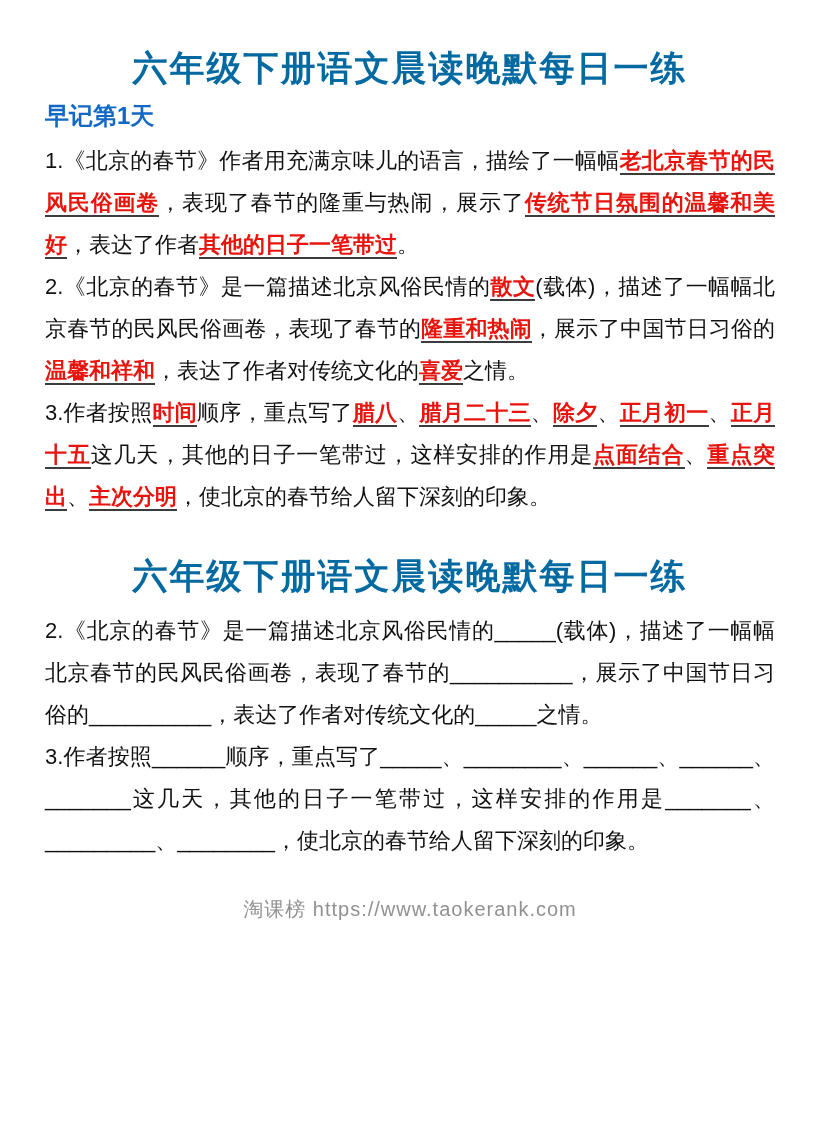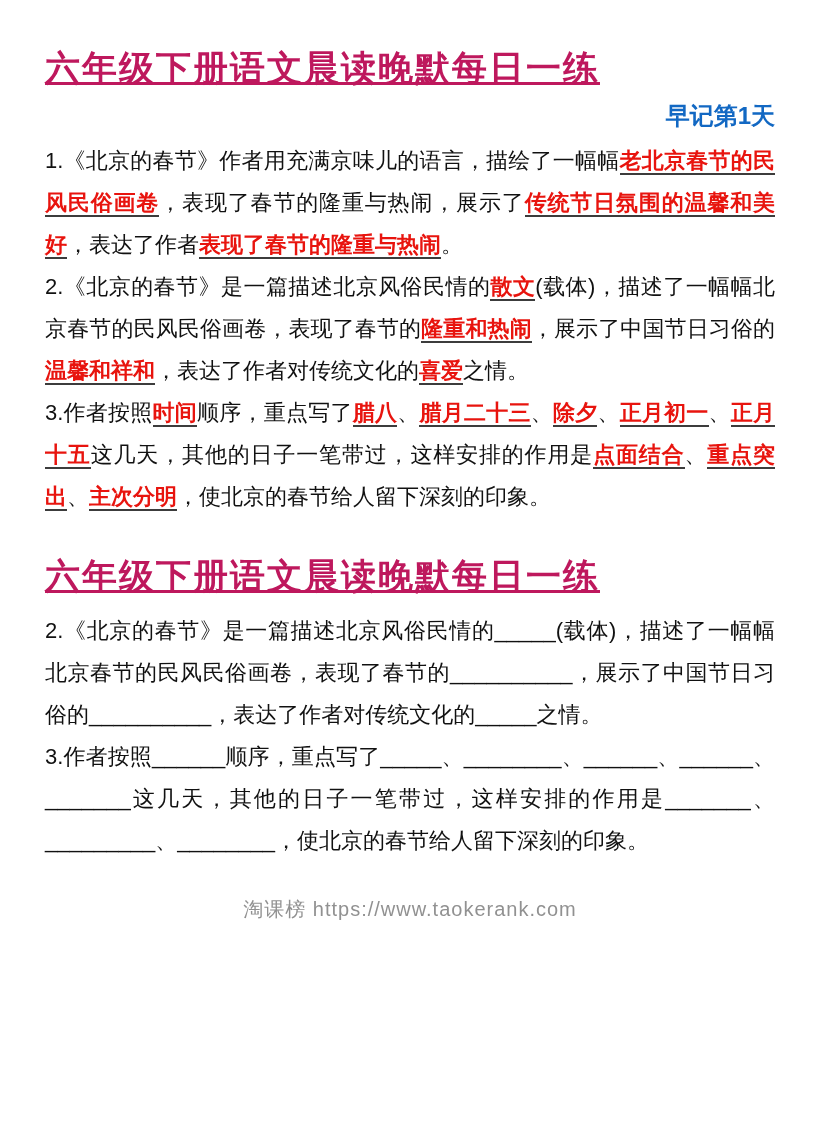--- a/index.html
+++ b/index.html
@@ -21,32 +21,31 @@
     width:815px;
     min-height:1122px;
     padding:46px 40px 0 45px;
     display:flex;
     flex-direction:column;
   }
   .title{
     font-family:"Liberation Serif", serif;
     font-size:35px;
     font-weight:bold;
-    color:#be185d;
-    text-align:left;
+    color:#0369a1;
+    text-align:center;
     letter-spacing:2px;
     line-height:1.3;
     margin-bottom:10px;
-    text-decoration:underline;
   }
   .subtitle{
     font-size:24px;
     font-weight:bold;
     color:var(--blue);
-    text-align:right;
+    text-align:left;
     line-height:1.2;
     margin-bottom:10px;
   }
   .paras{ width:100%; }
   .para{
     font-size:22px;
     line-height:42px;
     text-align:justify;
     text-justify:inter-character;
     overflow-wrap:break-word;
@@ -75,21 +74,21 @@
 </style>
 </head>
 <body>
 
 <div class="page">
 
   <section class="sec">
     <h1 class="title">六年级下册语文晨读晚默每日一练</h1>
     <h2 class="subtitle">早记第1天</h2>
     <div class="paras">
-        <div class="para"><span class="run-normal">1.《北京的春节》作者用充满京味儿的语言，描绘了一幅幅</span><span class="run-answer">老北京春节的民风民俗画卷</span><span class="run-normal">，表现了春节的隆重与热闹，展示了</span><span class="run-answer">传统节日氛围的温馨和美好</span><span class="run-normal">，表达了作者</span><span class="run-answer">表现了春节的隆重与热闹</span><span class="run-normal">。</span></div>
+        <div class="para"><span class="run-normal">1.《北京的春节》作者用充满京味儿的语言，描绘了一幅幅</span><span class="run-answer">老北京春节的民风民俗画卷</span><span class="run-normal">，表现了春节的隆重与热闹，展示了</span><span class="run-answer">传统节日氛围的温馨和美好</span><span class="run-normal">，表达了作者</span><span class="run-answer">其他的日子一笔带过</span><span class="run-normal">。</span></div>
         <div class="para"><span class="run-normal">2.《北京的春节》是一篇描述北京风俗民情的</span><span class="run-answer">散文</span><span class="run-normal">(载体)，描述了一幅幅北京春节的民风民俗画卷，表现了春节的</span><span class="run-answer">隆重和热闹</span><span class="run-normal">，展示了中国节日习俗的</span><span class="run-answer">温馨和祥和</span><span class="run-normal">，表达了作者对传统文化的</span><span class="run-answer">喜爱</span><span class="run-normal">之情。</span></div>
         <div class="para"><span class="run-normal">3.作者按照</span><span class="run-answer">时间</span><span class="run-normal">顺序，重点写了</span><span class="run-answer">腊八</span><span class="run-normal">、</span><span class="run-answer">腊月二十三</span><span class="run-normal">、</span><span class="run-answer">除夕</span><span class="run-normal">、</span><span class="run-answer">正月初一</span><span class="run-normal">、</span><span class="run-answer">正月十五</span><span class="run-normal">这几天，其他的日子一笔带过，这样安排的作用是</span><span class="run-answer">点面结合</span><span class="run-normal">、</span><span class="run-answer">重点突出</span><span class="run-normal">、</span><span class="run-answer">主次分明</span><span class="run-normal">，使北京的春节给人留下深刻的印象。</span></div>
       </div>
   </section>
 
   <section class="sec sec2">
     <h1 class="title">六年级下册语文晨读晚默每日一练</h1>
     <div class="paras">
         <div class="para"><span class="run-normal">2.《北京的春节》是一篇描述北京风俗民情的</span><span class="run-blank">_____</span><span class="run-normal">(载体)，描述了一幅幅北京春节的民风民俗画卷，表现了春节的</span><span class="run-blank">__________</span><span class="run-normal">，展示了中国节日习俗的</span><span class="run-blank">__________</span><span class="run-normal">，表达了作者对传统文化的</span><span class="run-blank">_____</span><span class="run-normal">之情。</span></div>
         <div class="para"><span class="run-normal">3.作者按照</span><span class="run-blank">______</span><span class="run-normal">顺序，重点写了</span><span class="run-blank">_____</span><span class="run-normal">、</span><span class="run-blank">________</span><span class="run-normal">、</span><span class="run-blank">______</span><span class="run-normal">、</span><span class="run-blank">______</span><span class="run-normal">、</span><span class="run-blank">_______</span><span class="run-normal">这几天，其他的日子一笔带过，这样安排的作用是</span><span class="run-blank">_______</span><span class="run-normal">、</span><span class="run-blank">_________</span><span class="run-normal">、</span><span class="run-blank">________</span><span class="run-normal">，使北京的春节给人留下深刻的印象。</span></div>

